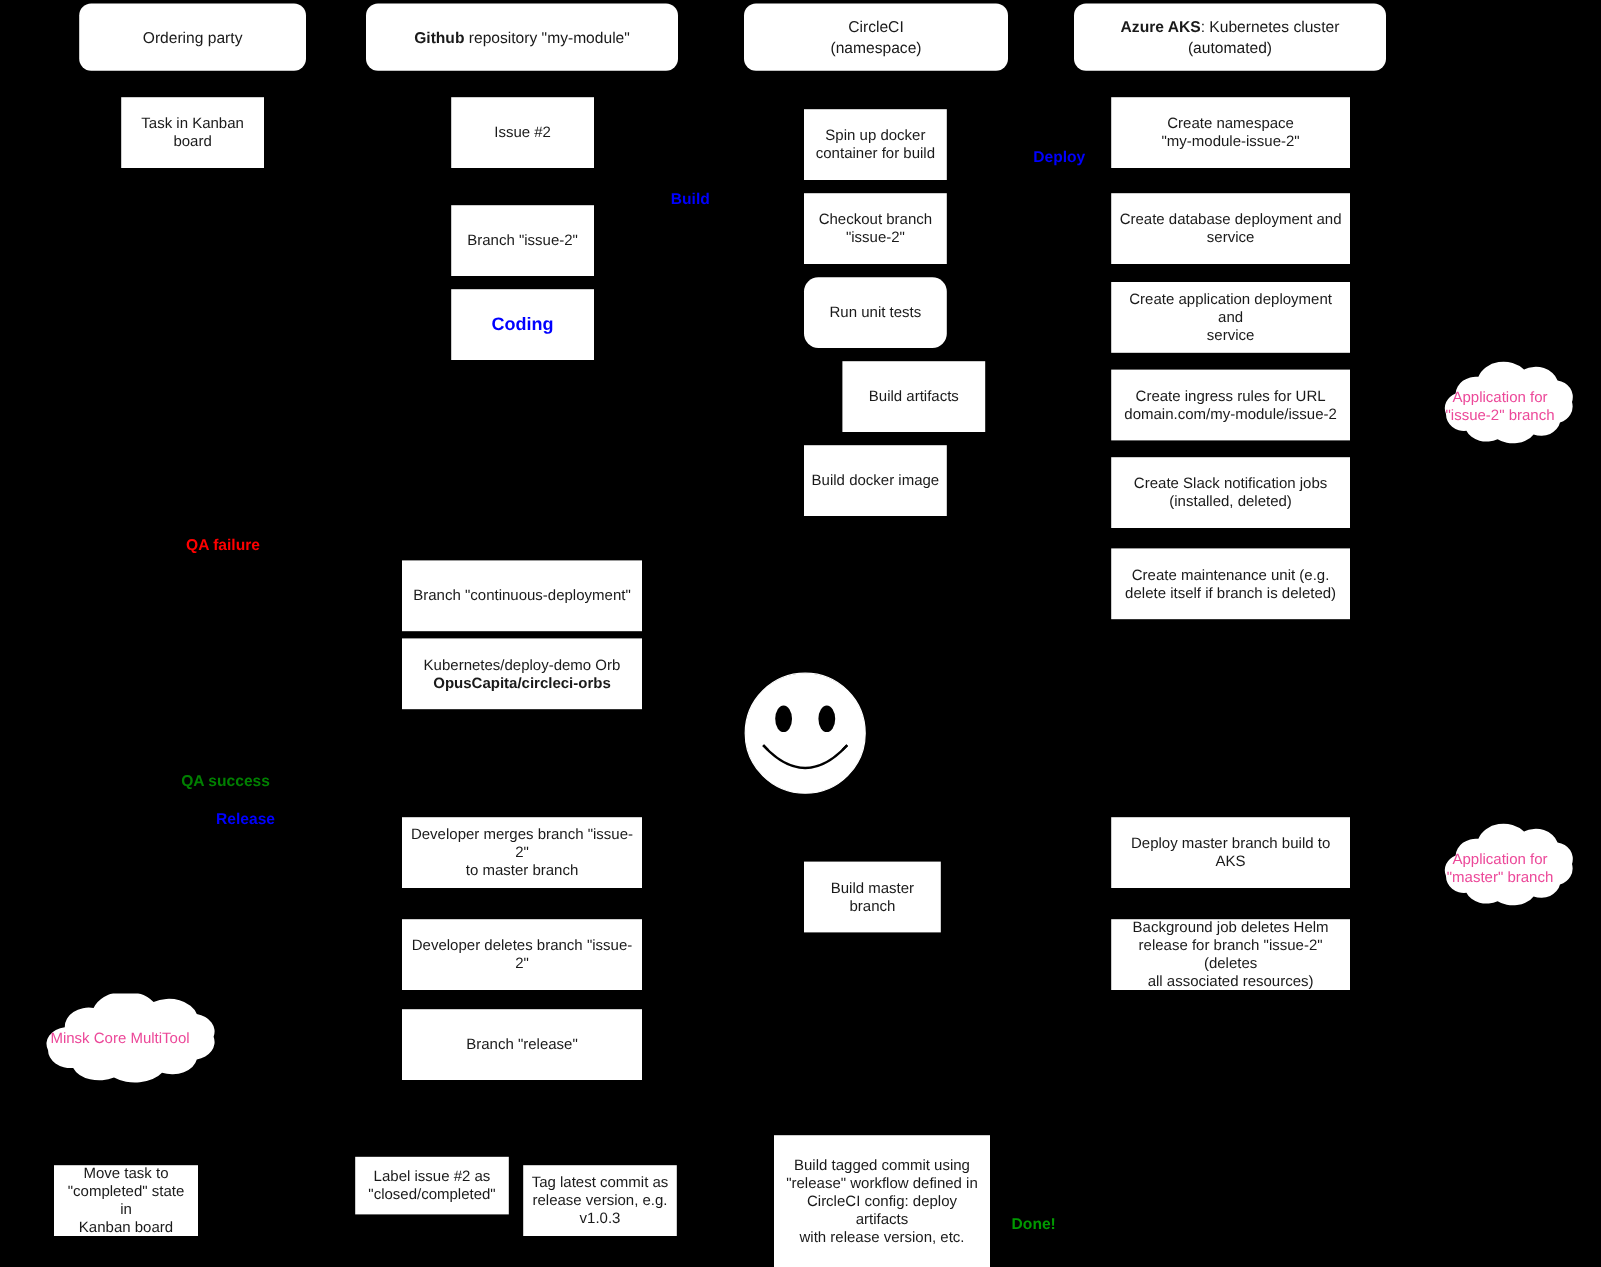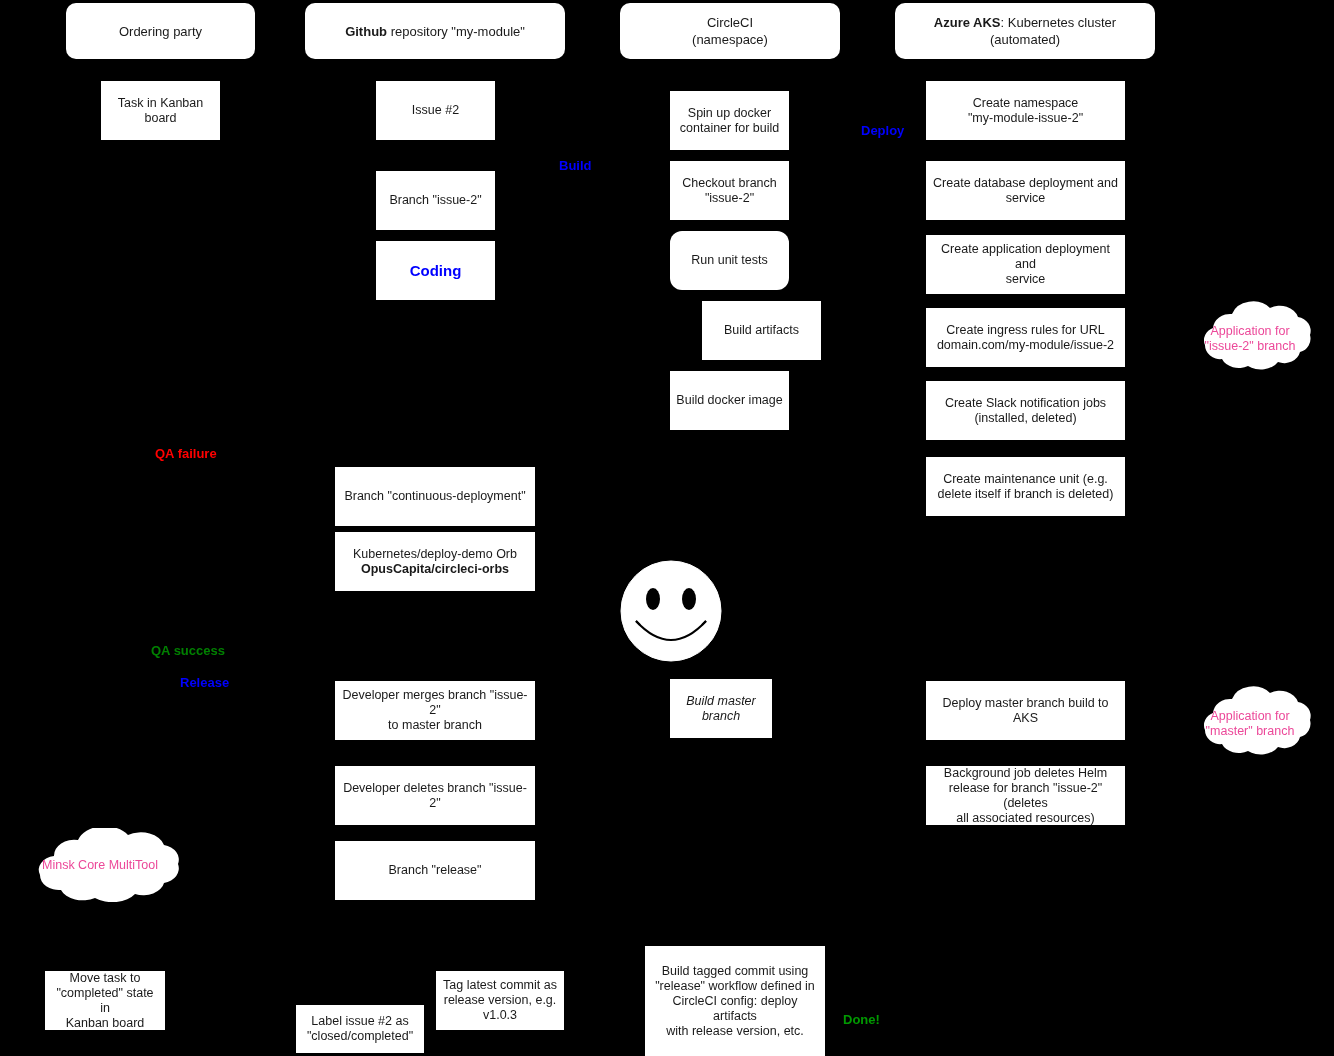--- a/index.html
+++ b/index.html
@@ -148,21 +148,21 @@
   </div>
 
   <div class="node" style="left:335px; top:766px; width:200px; height:59px;">
     <span>Developer deletes branch "issue-2"</span>
   </div>
 
   <div class="node" style="left:335px; top:841px; width:200px; height:59px;">
     <span>Branch "release"</span>
   </div>
 
-  <div class="node" style="left:296px; top:1005px; width:128px; height:48px;">
+  <div class="node" style="left:296px; top:964px; width:128px; height:48px;">
     <span>Label issue #2 as
 "closed/completed"</span>
   </div>
 
   <div class="node" style="left:436px; top:971px; width:128px; height:59px;">
     <span>Tag latest commit as
 release version, e.g.
 v1.0.3</span>
   </div>
 
@@ -181,21 +181,21 @@
   </div>
 
   <div class="node" style="left:670px; top:301px; width:119px; height:59px;margin-left:32px;">
     <span>Build artifacts</span>
   </div>
 
   <div class="node" style="left:670px; top:371px; width:119px; height:59px;">
     <span>Build docker image</span>
   </div>
 
-  <div class="node" style="left:670px; top:679px; width:102px; height:59px;font-style:italic;">
+  <div class="node" style="left:670px; top:718px; width:114px; height:59px;">
     <span>Build master branch</span>
   </div>
 
   <div class="node" style="left:645px; top:946px; width:180px; height:110px;">
     <span>Build tagged commit using
 "release" workflow defined in
 CircleCI config: deploy artifacts
 with release version, etc.</span>
   </div>
 

